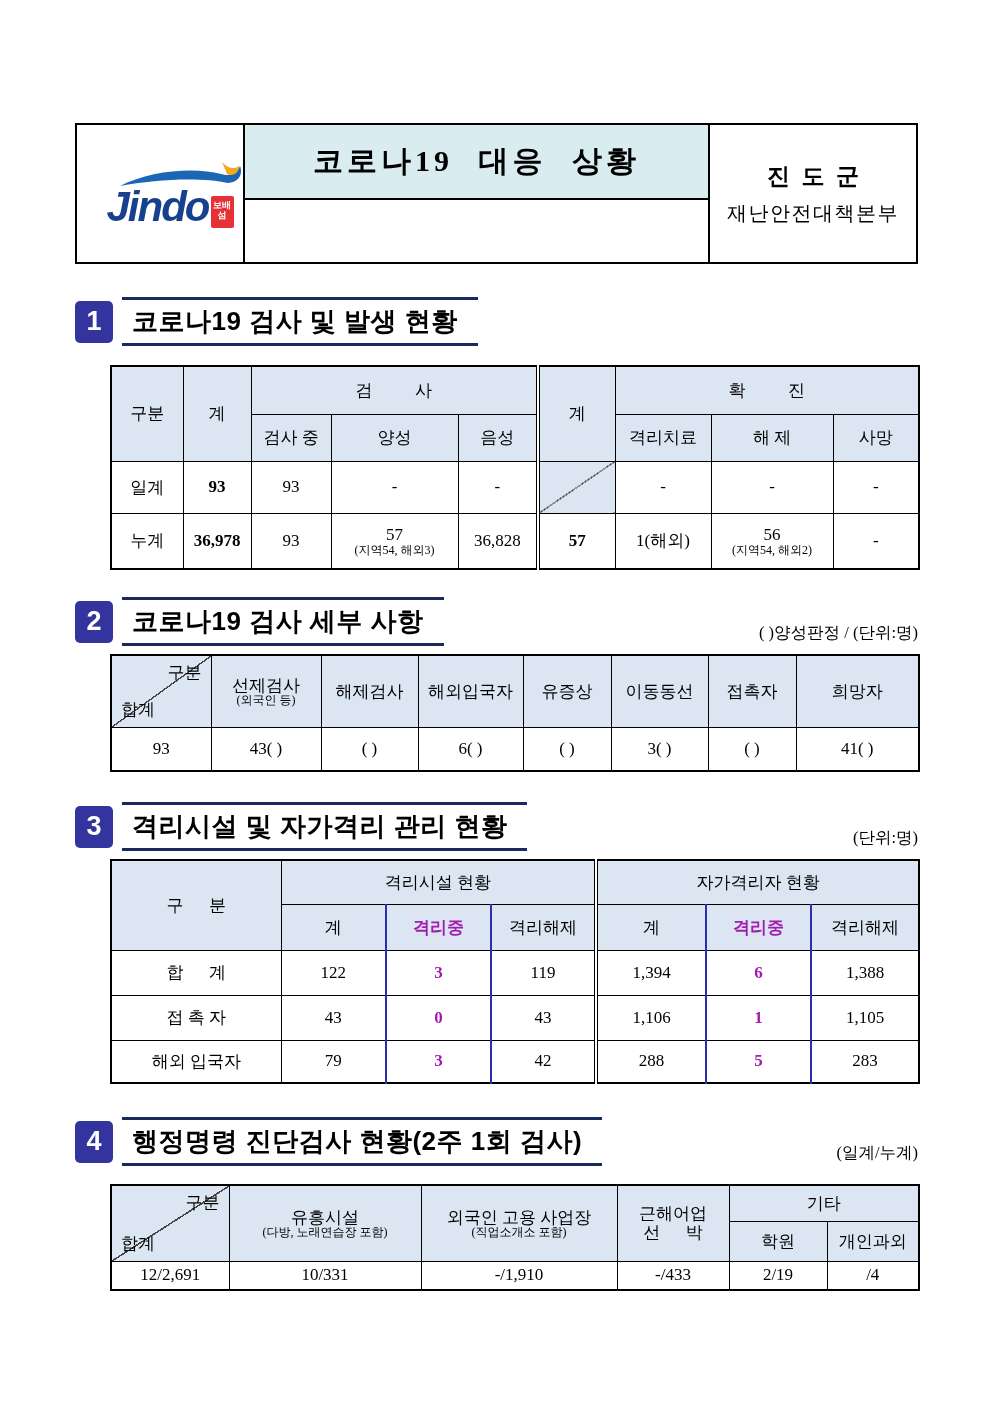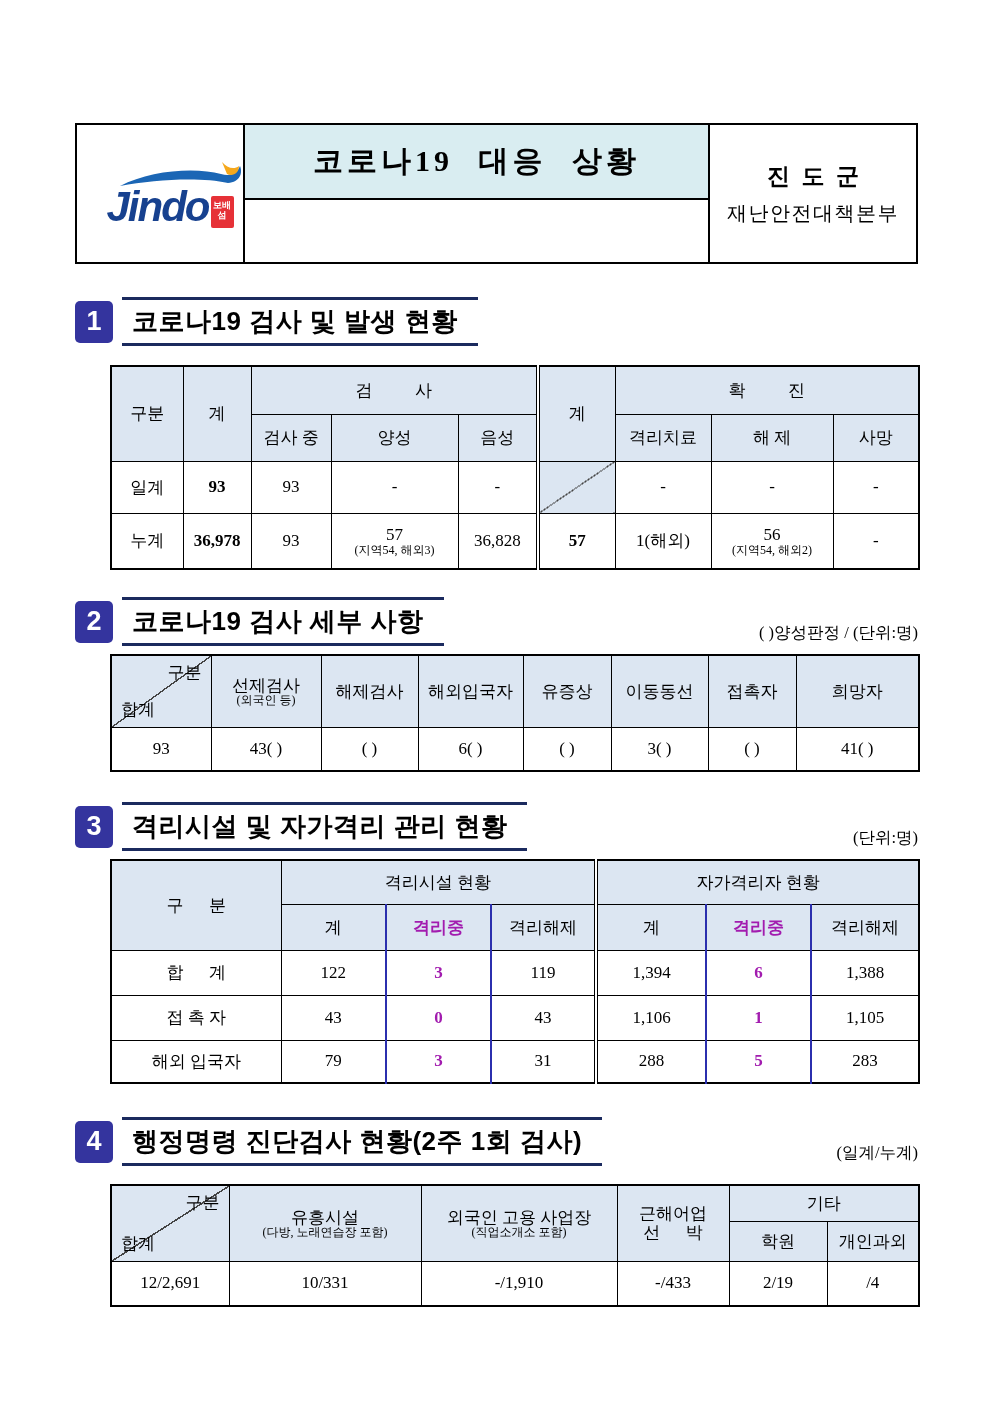--- a/index.html
+++ b/index.html
@@ -257,21 +257,21 @@
       <td class="blue bcol">0</td>
       <td>43</td>
       <td class="dl">1,106</td>
       <td class="blue bcol">1</td>
       <td>1,105</td>
     </tr>
     <tr style="height:43px">
       <td class="pre">해외 입국자</td>
       <td>79</td>
       <td class="blue bcol">3</td>
-      <td>31</td>
+      <td>42</td>
       <td class="dl">288</td>
       <td class="blue bcol">5</td>
       <td>283</td>
     </tr>
   </tbody>
     </table>
 
   <div class="sec" style="top:1117px;">
     <span class="badge">4</span>
     <span class="sec-box">행정명령 진단검사 현황(2주 1회 검사)</span>
@@ -304,21 +304,21 @@
       <td class="hd" rowspan="2">
         <span class="main pre">근해어업</span>
         <span class="main pre">선      박</span>
       </td>
       <td class="hd" colspan="2">기타</td>
     </tr>
     <tr style="height:40px">
       <td class="hd">학원</td>
       <td class="hd">개인과외</td>
     </tr>
-    <tr style="height:45px">
+    <tr style="height:29px">
       <td>12/2,691</td>
       <td>10/331</td>
       <td>-/1,910</td>
       <td>-/433</td>
       <td>2/19</td>
       <td>/4</td>
     </tr>
   </tbody>
     </table>
 

